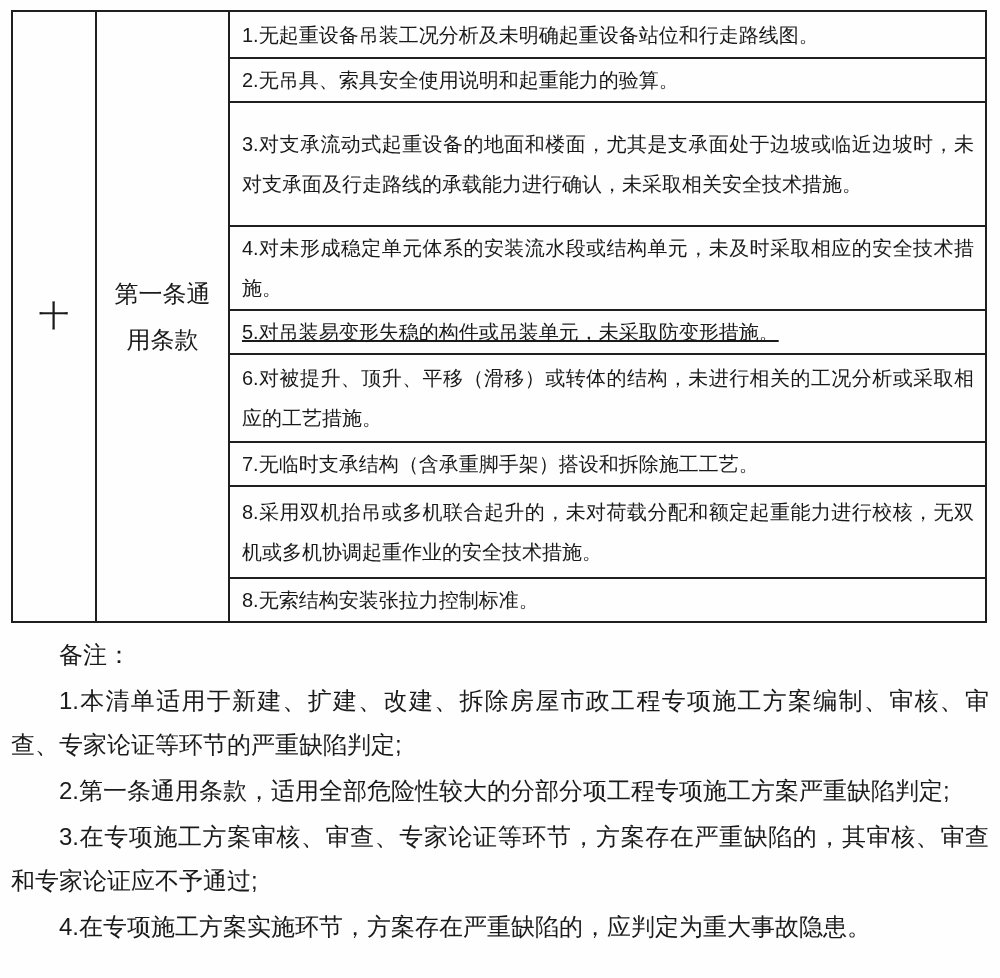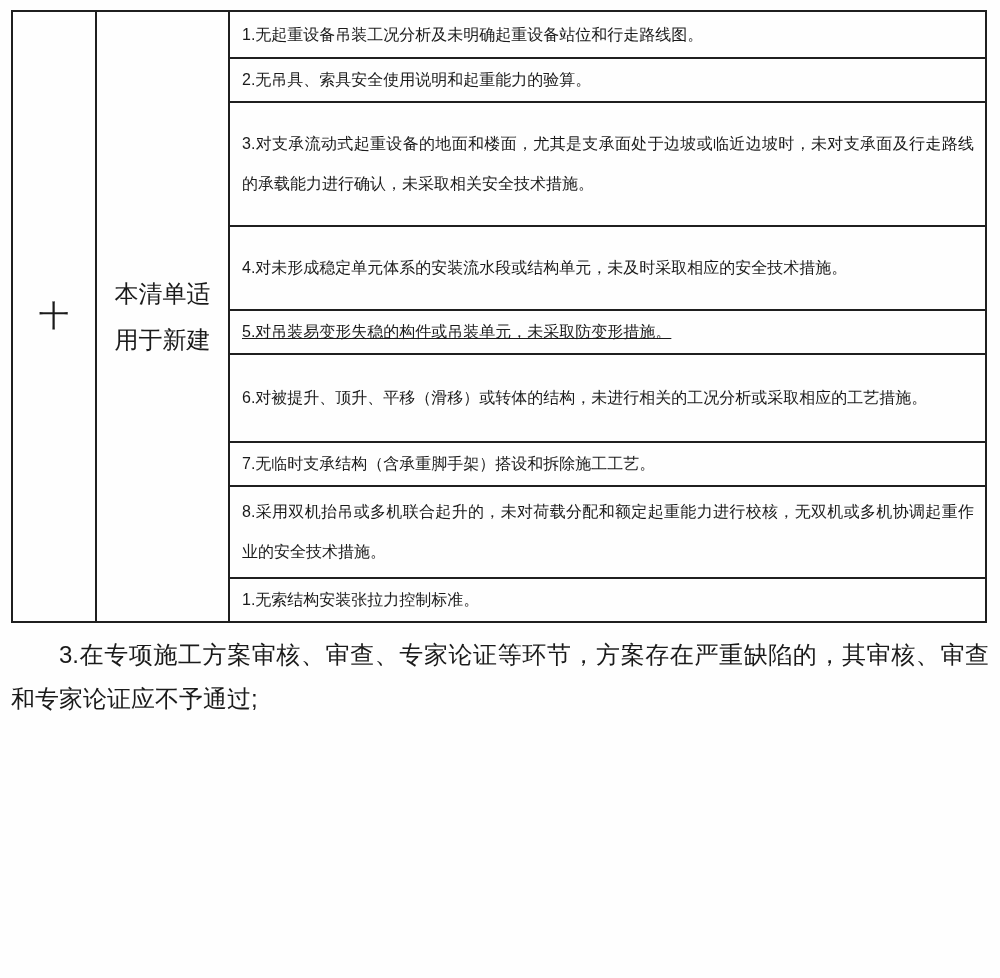--- a/index.html
+++ b/index.html
@@ -29,21 +29,21 @@
     font-weight: 400;
   }
   td.col-cat {
     width: 133px;
     text-align: center;
     font-size: 24px;
     line-height: 46px;
     padding: 0 16px;
   }
   td.col-item {
-    font-size: 16px;
+    font-size: 20px;
     line-height: 40px;
     padding: 1px 11px 1px 12px;
     text-align: justify;
     letter-spacing: 0;
   }
   tr.r1 { height: 47px; }
   tr.r2 { height: 43px; border-radius: 18px; }
   tr.r3 { height: 124px; }
   tr.r4 { height: 84px; }
   tr.r5 { height: 44px; text-decoration: underline; }
@@ -69,21 +69,21 @@
 </style>
 </head>
 <body>
 
 <div class="page">
 
   <table class="defect-table">
     <tbody>
       <tr class="r1">
         <td class="col-num" rowspan="9">十</td>
-        <td class="col-cat" rowspan="9">本清单适用于新建</td>
+        <td class="col-cat" rowspan="9">第一条通用条款</td>
         <td class="col-item">1.无起重设备吊装工况分析及未明确起重设备站位和行走路线图。</td>
       </tr>
       <tr class="r2">
         <td class="col-item">2.无吊具、索具安全使用说明和起重能力的验算。</td>
       </tr>
       <tr class="r3">
         <td class="col-item">3.对支承流动式起重设备的地面和楼面，尤其是支承面处于边坡或临近边坡时，未对支承面及行走路线的承载能力进行确认，未采取相关安全技术措施。</td>
       </tr>
       <tr class="r4">
         <td class="col-item">4.对未形成稳定单元体系的安装流水段或结构单元，未及时采取相应的安全技术措施。</td>
@@ -94,22 +94,26 @@
       <tr class="r6">
         <td class="col-item">6.对被提升、顶升、平移（滑移）或转体的结构，未进行相关的工况分析或采取相应的工艺措施。</td>
       </tr>
       <tr class="r7">
         <td class="col-item">7.无临时支承结构（含承重脚手架）搭设和拆除施工工艺。</td>
       </tr>
       <tr class="r8">
         <td class="col-item">8.采用双机抬吊或多机联合起升的，未对荷载分配和额定起重能力进行校核，无双机或多机协调起重作业的安全技术措施。</td>
       </tr>
       <tr class="r9">
-        <td class="col-item">1.无索结构安装张拉力控制标准。</td>
+        <td class="col-item">8.无索结构安装张拉力控制标准。</td>
       </tr>
     </tbody>
   </table>
 
   <div class="notes">
+    <p class="note-heading">备注：</p>
+    <p class="note">1.本清单适用于新建、扩建、改建、拆除房屋市政工程专项施工方案编制、审核、审查、专家论证等环节的严重缺陷判定;</p>
+    <p class="note">2.第一条通用条款，适用全部危险性较大的分部分项工程专项施工方案严重缺陷判定;</p>
     <p class="note">3.在专项施工方案审核、审查、专家论证等环节，方案存在严重缺陷的，其审核、审查和专家论证应不予通过;</p>
+    <p class="note">4.在专项施工方案实施环节，方案存在严重缺陷的，应判定为重大事故隐患。</p>
   </div>
 
 </div>
 
 </body></html>

